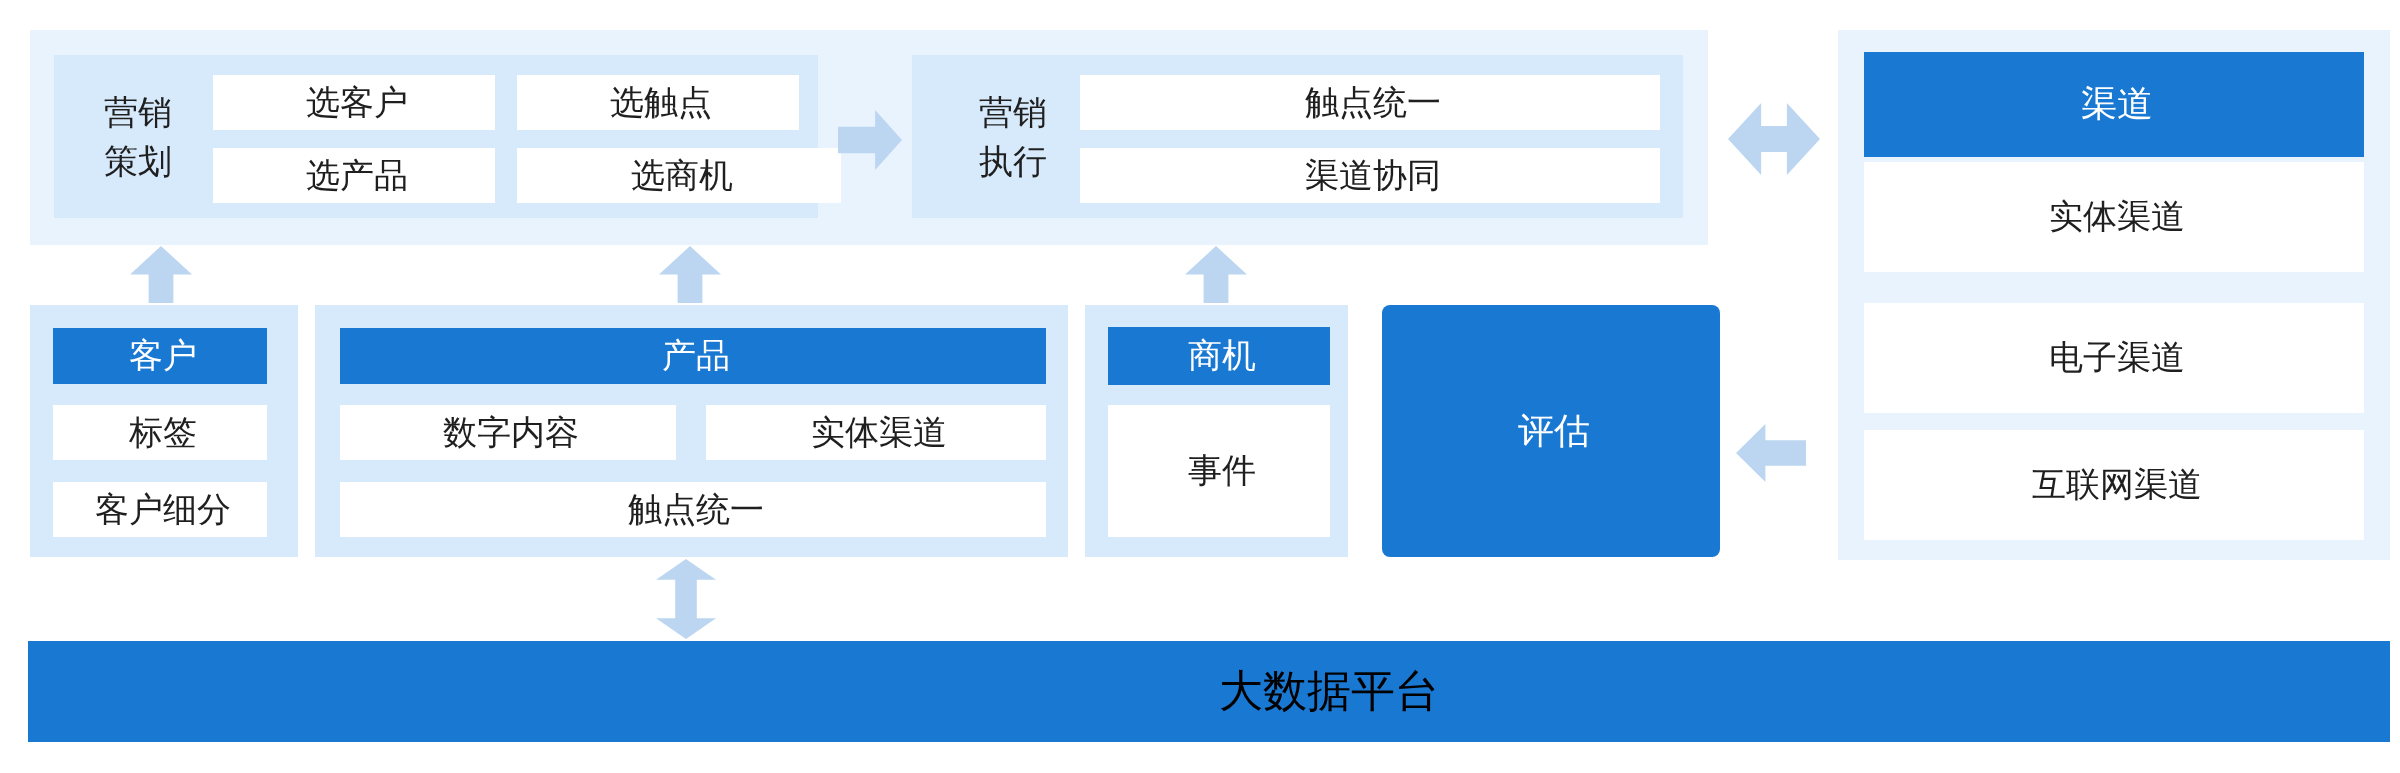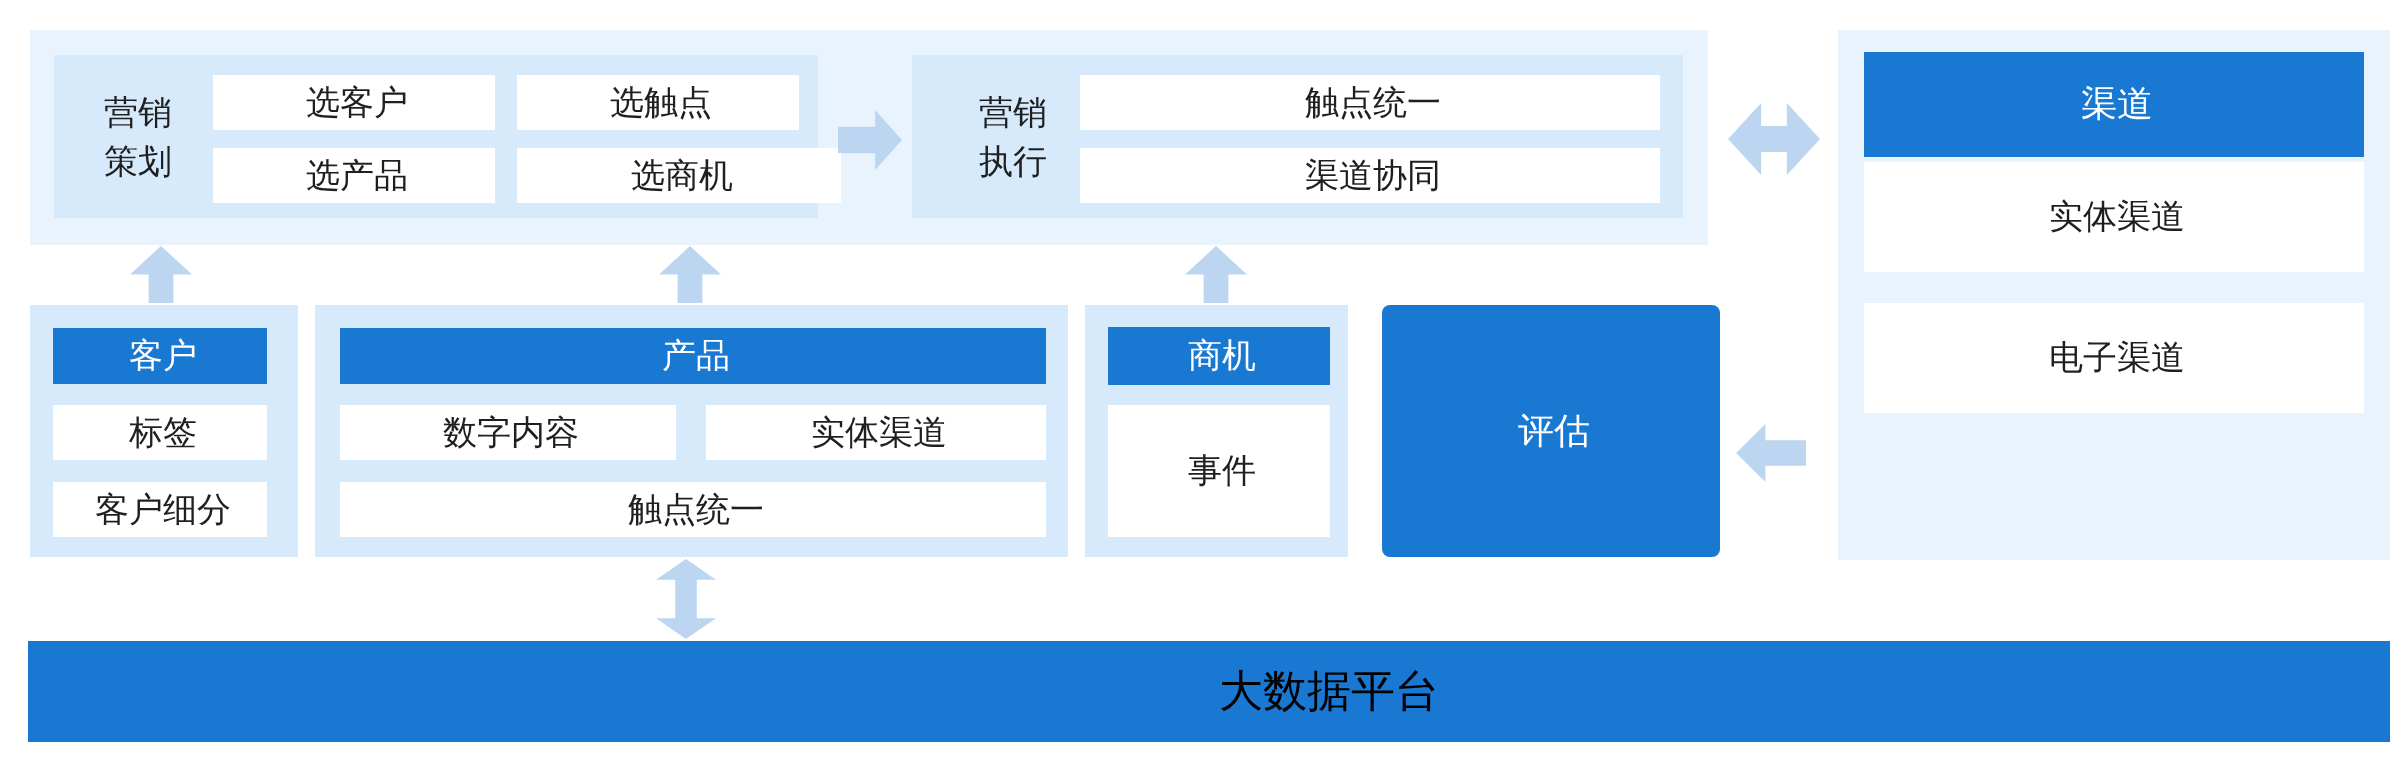--- a/index.html
+++ b/index.html
@@ -56,20 +56,21 @@
       <div class="abs whitebox" style="left:168px;top:93px;width:580px;height:55px;">渠道协同</div>
     </div>
   </div>
 
   <div class="abs arrow arrow-double-h" style="left:1728px;top:103px;width:92px;height:72px;"></div>
 
   <div class="abs band" style="left:1838px;top:30px;width:552px;height:530px;">
     <div class="abs bluebox eval" style="left:26px;top:22px;width:500px;height:105px;">渠道</div>
     <div class="abs whitebox" style="left:26px;top:132px;width:500px;height:110px;">实体渠道</div>
     <div class="abs whitebox" style="left:26px;top:273px;width:500px;height:110px;">电子渠道</div>
+    <div class="abs whitebox" style="left:26px;top:400px;width:500px;height:110px;">互联网渠道</div>
   </div>
 
   <div class="abs arrow arrow-up" style="left:130px;top:246px;width:62px;height:57px;"></div>
   <div class="abs arrow arrow-up" style="left:659px;top:246px;width:62px;height:57px;"></div>
   <div class="abs arrow arrow-up" style="left:1185px;top:246px;width:62px;height:57px;"></div>
 
   <div class="abs group" style="left:30px;top:305px;width:268px;height:252px;">
     <div class="abs bluebox" style="left:23px;top:23px;width:214px;height:56px;">客户</div>
     <div class="abs whitebox" style="left:23px;top:177px;width:214px;height:55px;">客户细分</div>
     <div class="abs whitebox" style="left:23px;top:100px;width:214px;height:55px;">标签</div>

